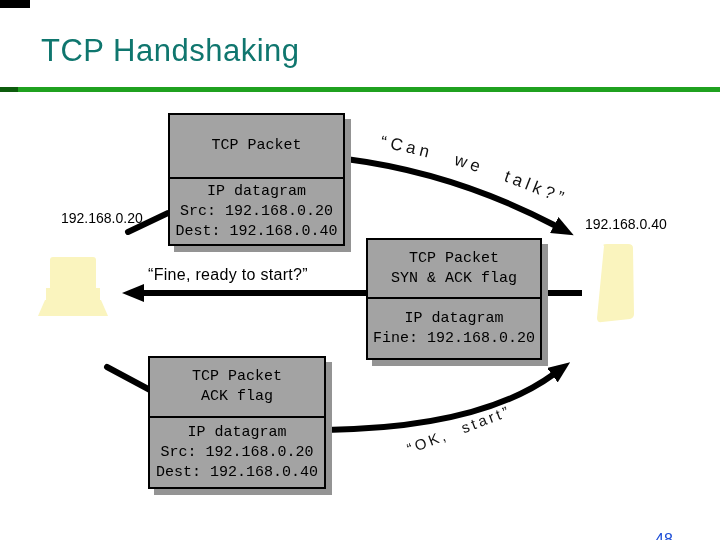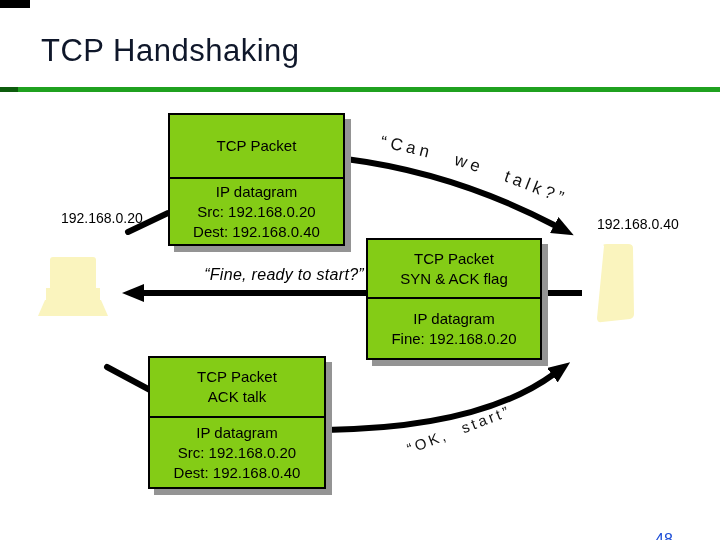--- a/index.html
+++ b/index.html
@@ -3,51 +3,51 @@
 <meta charset="utf-8">
 <style>
   html,body { margin:0; padding:0; background:#fff; }
   .frame {
     position:relative; width:720px; height:540px; background:#ffffff;
     font-family:"Liberation Sans", sans-serif; overflow:hidden; color:#000;
   }
   .corner-bar { position:absolute; left:0; top:0; width:30px; height:8px; background:#000; }
   .title {
     position:absolute; left:41px; top:33px; font-size:31px; letter-spacing:0.5px;
-    color:#0f172a; white-space:nowrap;
+    color:#0f766e; white-space:nowrap;
   }
   .rule { position:absolute; top:87px; left:0; width:720px; height:5px; background:#1FA11F; }
   .rule-cap { position:absolute; top:87px; left:0; width:18px; height:5px; background:#0D5C0D; }
 
   .ip-label { position:absolute; font-size:14px; white-space:nowrap; }
   .ip-label.left  { left:22px;  top:210px;margin-left:39px; }
-  .ip-label.right { left:597px; top:216px; }
+  .ip-label.right { left:585px; top:216px; }
 
   .overlay { position:absolute; left:0; top:0; z-index:1; }
 
   .pktgroup {
     position:absolute; z-index:2; box-sizing:border-box;
-    background:#84cc16; border:2px solid #000;
-    box-shadow:6px 6px 0 #949494; text-align:center;
+    background:#a3a3a3; border:2px solid #000;
+    box-shadow:6px 6px 0 #949494; text-align:center;font-family:Liberation Mono, monospace;
   }
   .pkt-sec {
     box-sizing:border-box; display:flex; flex-direction:column;
     justify-content:center; font-size:15px; line-height:20px; white-space:nowrap;
   }
   .pkt-tcp { border-bottom:2px solid #000; }
   .g1 { left:168px; top:113px; width:177px; height:133px; }
   .g1 .pkt-tcp { height:64px; } .g1 .pkt-ip { height:65px; }
   .g2 { left:366px; top:238px; width:176px; height:122px; }
   .g2 .pkt-tcp { height:59px; } .g2 .pkt-ip { height:59px; }
   .g3 { left:148px; top:356px; width:178px; height:133px; }
   .g3 .pkt-tcp { height:60px; } .g3 .pkt-ip { height:69px; }
 
   .msg-fine {
     position:absolute; left:148px; top:266px; width:216px; z-index:2;
-    font-size:16px; text-align:right; letter-spacing:0.3px; white-space:nowrap;font-style:italic;
+    font-size:16px; letter-spacing:0.3px; white-space:nowrap;
   }
   .curve-text { font-size:17px; letter-spacing:4px; word-spacing:14px; fill:#111; }
   .curve-text-small { font-size:15px; letter-spacing:3px; word-spacing:8px; fill:#111; }
 
   .page-number { position:absolute; left:655px; top:531px; font-size:16px; color:#1d4ed8; }
 </style>
 </head>
 <body>
 
 <div class="frame">
@@ -114,21 +114,21 @@
     </div>
     <div class="pkt-sec pkt-ip">
       <div>IP datagram</div>
       <div>Fine: 192.168.0.20</div>
     </div>
   </div>
 
   <div class="pktgroup g3">
     <div class="pkt-sec pkt-tcp">
       <div>TCP Packet</div>
-      <div>ACK talk</div>
+      <div>ACK flag</div>
     </div>
     <div class="pkt-sec pkt-ip">
       <div>IP datagram</div>
       <div>Src: 192.168.0.20</div>
       <div>Dest: 192.168.0.40</div>
     </div>
   </div>
 
   <div class="msg-fine">“Fine, ready to start?”</div>
 

